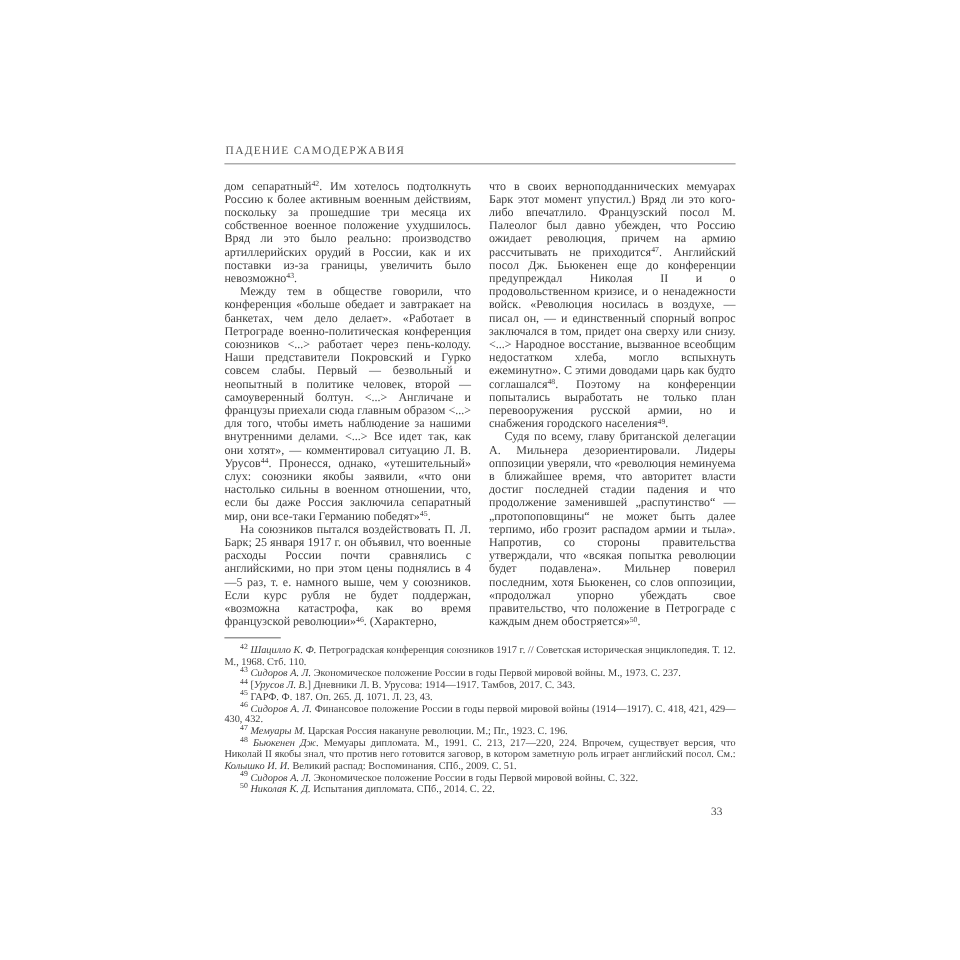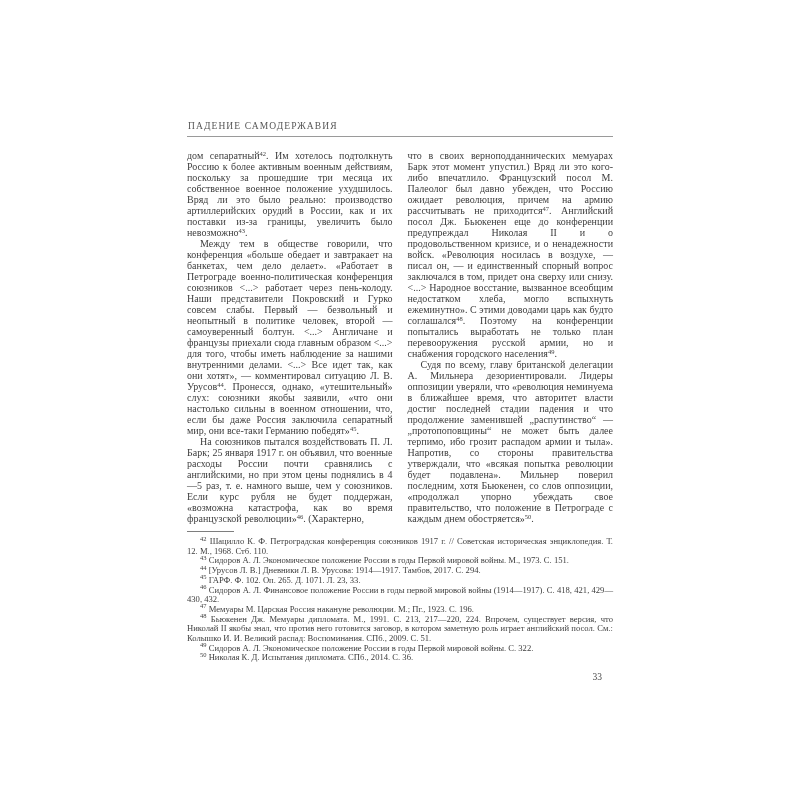--- a/index.html
+++ b/index.html
@@ -44,21 +44,21 @@
   p.para { margin: 0; }
   .indent { text-indent: 13px; }
   sup {
     font-size: 6.5px;
     line-height: 0;
     vertical-align: baseline;
     position: relative;
     top: -3.5px;
     letter-spacing: 0;
   }
-  .it { }
+  .it { font-style: italic; }
   .fn-rule {
     width: 47px;
     height: 0;
     border-top: 1px solid #7e7e7e;
     margin: 7px 0 5px 0;
   }
   .footnotes {
     font-size: 8.6px;
     line-height: 9.7px;
     text-align: justify;
@@ -87,24 +87,24 @@
           <p class="para indent"><span>На союзников пытался воздействовать П. Л. Барк; 25 января 1917 г. он объявил, что военные расходы России почти сравнялись с английскими, но при этом цены поднялись в 4—5 раз, т. е. намного выше, чем у союзников. Если курс рубля не будет поддержан, «возможна катастрофа, как во время французской революции»</span><sup>46</sup><span>. (Характерно,</span></p>
         </div>
       <div class="col">
           <p class="para"><span>что в своих верноподданнических мемуарах Барк этот момент упустил.) Вряд ли это кого-либо впечатлило. Французский посол М. Палеолог был давно убежден, что Россию ожидает революция, причем на армию рассчитывать не приходится</span><sup>47</sup><span>. Английский посол Дж. Бьюкенен еще до конференции предупреждал Николая II и о продовольственном кризисе, и о ненадежности войск. «Революция носилась в воздухе, — писал он, — и единственный спорный вопрос заключался в том, придет она сверху или снизу. &lt;...&gt; Народное восстание, вызванное всеобщим недостатком хлеба, могло вспыхнуть ежеминутно». С этими доводами царь как будто соглашался</span><sup>48</sup><span>. Поэтому на конференции попытались выработать не только план перевооружения русской армии, но и снабжения городского населения</span><sup>49</sup><span>.</span></p>
           <p class="para indent"><span>Судя по всему, главу британской делегации А. Мильнера дезориентировали. Лидеры оппозиции уверяли, что «революция неминуема в ближайшее время, что авторитет власти достиг последней стадии падения и что продолжение заменившей „распутинство“ — „протопоповщины“ не может быть далее терпимо, ибо грозит распадом армии и тыла». Напротив, со стороны правительства утверждали, что «всякая попытка революции будет подавлена». Мильнер поверил последним, хотя Бьюкенен, со слов оппозиции, «продолжал упорно убеждать свое правительство, что положение в Петрограде с каждым днем обостряется»</span><sup>50</sup><span>.</span></p>
         </div>
     </div>
     <div class="fn-rule"></div>
     <div class="footnotes">
         <p class="footnote indent"><sup>42</sup><span> </span><span class="it">Шацилло К. Ф.</span><span> Петроградская конференция союзников 1917 г. // Советская историческая энциклопедия. Т. 12. М., 1968. Стб. 110.</span></p>
-        <p class="footnote indent"><sup>43</sup><span> </span><span class="it">Сидоров А. Л.</span><span> Экономическое положение России в годы Первой мировой войны. М., 1973. С. 151.</span></p>
-        <p class="footnote indent"><sup>44</sup><span> [</span><span class="it">Урусов Л. В.</span><span>] Дневники Л. В. Урусова: 1914—1917. Тамбов, 2017. С. 294.</span></p>
-        <p class="footnote indent"><sup>45</sup><span> ГАРФ. Ф. 102. Оп. 265. Д. 1071. Л. 23, 33.</span></p>
+        <p class="footnote indent"><sup>43</sup><span> </span><span class="it">Сидоров А. Л.</span><span> Экономическое положение России в годы Первой мировой войны. М., 1973. С. 237.</span></p>
+        <p class="footnote indent"><sup>44</sup><span> [</span><span class="it">Урусов Л. В.</span><span>] Дневники Л. В. Урусова: 1914—1917. Тамбов, 2017. С. 343.</span></p>
+        <p class="footnote indent"><sup>45</sup><span> ГАРФ. Ф. 187. Оп. 265. Д. 1071. Л. 23, 43.</span></p>
         <p class="footnote indent"><sup>46</sup><span> </span><span class="it">Сидоров А. Л.</span><span> Финансовое положение России в годы первой мировой войны (1914—1917). С. 418, 421, 429—430, 432.</span></p>
         <p class="footnote indent"><sup>47</sup><span> </span><span class="it">Мемуары М.</span><span> Царская Россия накануне революции. М.; Пг., 1923. С. 196.</span></p>
         <p class="footnote indent"><sup>48</sup><span> </span><span class="it">Бьюкенен Дж.</span><span> Мемуары дипломата. М., 1991. С. 213, 217—220, 224. Впрочем, существует версия, что Николай II якобы знал, что против него готовится заговор, в котором заметную роль играет английский посол. См.: </span><span class="it">Колышко И. И.</span><span> Великий распад: Воспоминания. СПб., 2009. С. 51.</span></p>
         <p class="footnote indent"><sup>49</sup><span> </span><span class="it">Сидоров А. Л.</span><span> Экономическое положение России в годы Первой мировой войны. С. 322.</span></p>
-        <p class="footnote indent"><sup>50</sup><span> </span><span class="it">Николая К. Д.</span><span> Испытания дипломата. СПб., 2014. С. 36.</span></p>
+        <p class="footnote indent"><sup>50</sup><span> </span><span class="it">Николая К. Д.</span><span> Испытания дипломата. СПб., 2014. С. 22.</span></p>
       </div>
     <div class="page-number">33</div>
   </div>
 </div>
 
 </body></html>

